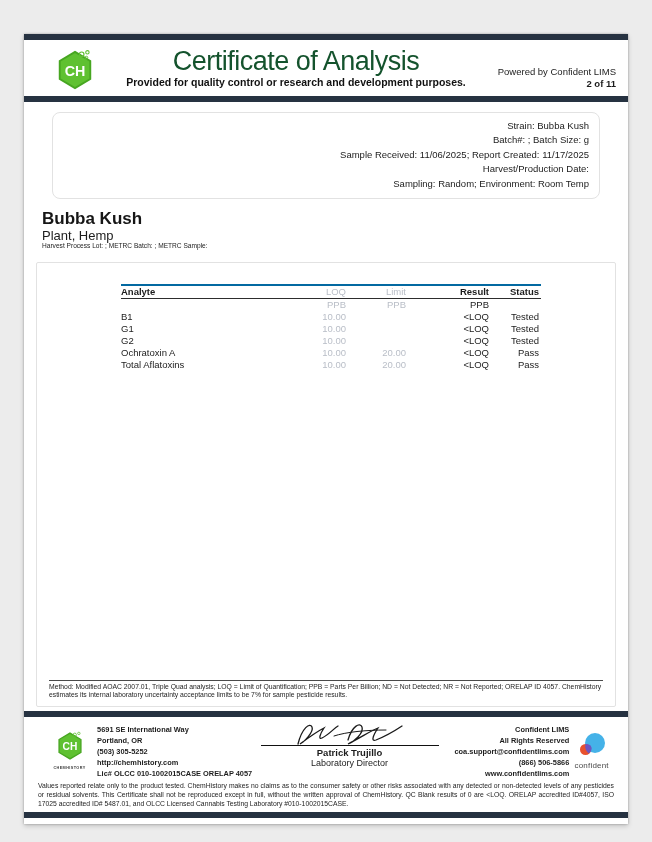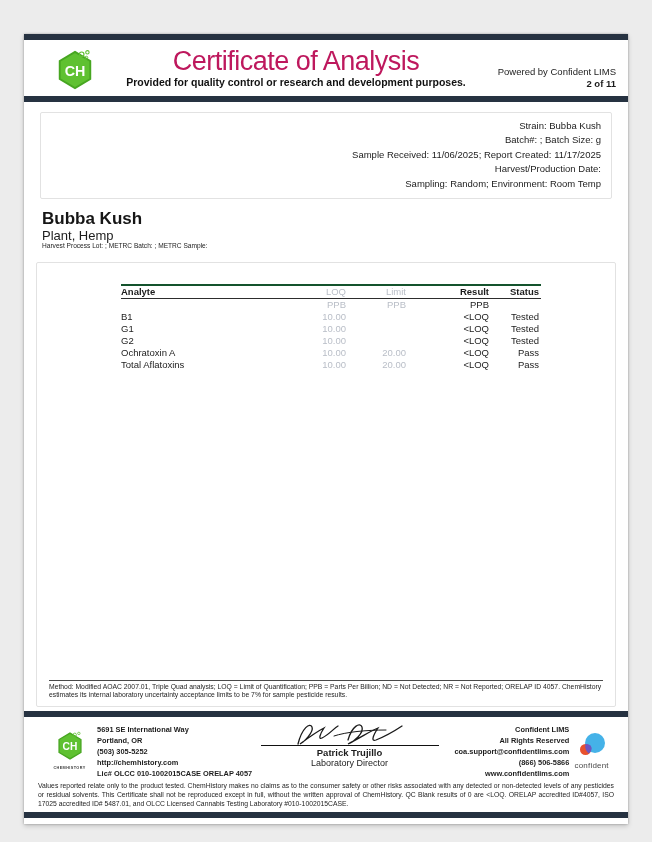--- a/index.html
+++ b/index.html
@@ -7,46 +7,46 @@
   body { background:#ececec; font-family:"Liberation Sans", sans-serif; color:#1c1c1c; position:relative; overflow:hidden; }
   .page { position:absolute; left:24px; top:34px; width:604px; height:790px; background:#fff;
           box-shadow:0 0 2px rgba(0,0,0,.28), 0 2px 5px rgba(0,0,0,.18); display:flex; flex-direction:column; }
   .navy-bar { height:6px; background:#263241; flex:0 0 auto; }
 
   
   .header { display:flex; align-items:flex-start; padding:6px 12px 4px 18px; height:56px; flex:0 0 auto; }
   .logo-block { width:66px; text-align:center; padding-top:3px; }
   .logo-brand { font-size:4.6px; letter-spacing:.4px; color:#3c3c3c; font-weight:bold; margin-top:1px; }
   .header-center { flex:1; text-align:center; }
-  .header-title { font-size:27px; letter-spacing:-.5px; color:#be185d; font-weight:500; line-height:30px; }
+  .header-title { font-size:27px; letter-spacing:-.5px; color:#14532d; font-weight:500; line-height:30px; }
   .header-sub { font-size:10.5px; font-weight:bold; color:#111; margin-top:0px; }
   .header-right { width:132px; text-align:right; font-size:9.5px; line-height:12px; padding-top:20px; color:#1c1c1c; }
   .page-num { font-weight:bold; }
 
   
-  .info-box { margin:10px 16px 0; border:1px solid #e2e2e2; border-radius:2px; padding:6px 10px 7px;
+  .info-box { margin:10px 28px 0; border:1px solid #e2e2e2; border-radius:8px; padding:6px 10px 7px;
               text-align:right; font-size:9.5px; line-height:14.4px; color:#1c1c1c; flex:0 0 auto; }
 
   
   .sample-sec { margin:8px 12px 0; padding:2px 6px 4px; flex:0 0 auto; }
   .sample-name { font-size:17px; font-weight:600; line-height:20px; color:#161616; }
   .sample-type { font-size:13px; line-height:12px; margin-top:1px; }
   .sample-meta { font-size:6.6px; line-height:8px; color:#222; }
 
   
   .result-box { margin:8px 12px 0; border:1px solid #e2e2e2; border-radius:2px; padding:7px 12px 6px;
                 flex:1 1 auto; display:flex; flex-direction:column; min-height:0; }
   .sec-head { display:flex; justify-content:space-between; align-items:flex-start; }
   .sec-title { font-size:17px; font-weight:600; line-height:19px; color:#161616; }
   .sec-status { font-size:13.5px; line-height:18px; color:#161616; }
   .sec-sub { font-size:7px; color:#222; line-height:9px; }
 
   table.results { border-collapse:collapse; table-layout:fixed; width:420px; margin:14px 0 0 72px; font-size:9.5px; }
   table.results th, table.results td { padding:0 0 1px; height:11px; line-height:11px; font-weight:normal; white-space:nowrap; }
-  table.results thead th { border-top:2px solid #14532d; border-bottom:1px solid #2d2d2d; font-weight:bold; }
+  table.results thead th { border-top:2px solid #0369a1; border-bottom:1px solid #2d2d2d; font-weight:bold; }
   .c-analyte { text-align:left; width:172px; }
   .c-loq { width:53px; text-align:right; }
   .c-limit { width:60px; text-align:right; }
   .c-result { width:83px; text-align:right; }
   .c-status { width:52px; text-align:right; padding-right:2px !important;margin-left:36px; }
   .muted { color:#b9bec7; font-weight:normal !important; }
   .units td { color:#b9bec7; }
   .units td.c-result { color:#1c1c1c; }
 
   .spacer { flex:1 1 auto; }

